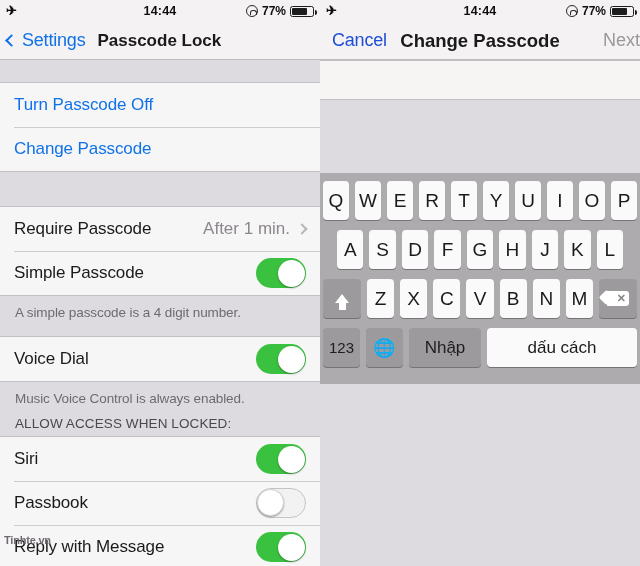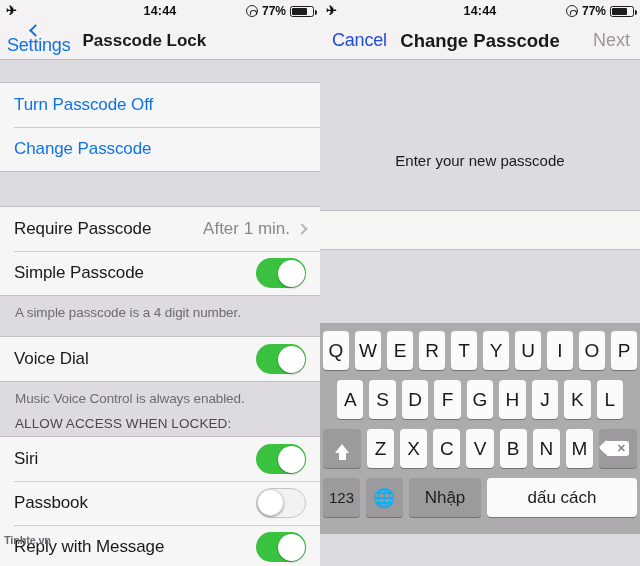--- a/index.html
+++ b/index.html
@@ -49,34 +49,34 @@
     width: 2.4px; height: 5px; background: #1d1d1d; border-radius: 0 2px 2px 0;
   }
   .battery > i { display: block; height: 100%; width: 77%; background: #1d1d1d; border-radius: 1px; }
 
   
   .navbar {
     height: 38px; background: #f4f2f2;
     display: flex; align-items: center; position: relative;
     border-bottom: 1px solid #bfbcc0;
   }
-  .nav-back { display: flex; align-items: center; padding-left: 7px; color: #1072e8; flex-direction: column; }
+  .nav-back { display: flex; align-items: center; padding-left: 7px; color: #1072e8; }
   .chev-back {
     width: 9px; height: 9px; border-left: 2.6px solid #1072e8;
     border-bottom: 2.6px solid #1072e8; transform: rotate(45deg);
     margin-right: 6px;
   }
   .nav-back-label { font-size: 18px; color: #1072e8; letter-spacing: -.2px; }
   .nav-title-left { font-size: 17px; font-weight: bold; color: #1a1a1a; margin-left: 12px; }
   .nav-cancel { font-size: 18px; color: #1d4ed8; padding-left: 12px; letter-spacing: -.2px; }
   .nav-title-c {
     position: absolute; left: 0; right: 0; text-align: center;
     font-size: 18.5px; font-weight: bold; color: #1a1a1a; pointer-events: none;
   }
-  .nav-next { margin-left: auto; font-size: 18px; color: #9b979b; padding-right: 10px; }
+  .nav-next { margin-left: auto; font-size: 18px; color: #9b979b; }
 
   
   .gap { background: #dedbe0; }
   .gap.g1 { height: 22px; }
   .gap.g2 { height: 34px; }
   .group { background: #fef9c3; border-top: 1px solid #c3c0c4; border-bottom: 1px solid #c3c0c4; text-align: right; }
   .row {
     height: 44px; display: flex; align-items: center;
     padding: 0 14px; position: relative; background: #f7f6f7;
   }
@@ -300,23 +300,20 @@
           </span>
       </div>
     </div>
 
     <div class="navbar">
       <span class="nav-cancel">Cancel</span>
       <span class="nav-title-c">Change Passcode</span>
       <span class="nav-next">Next</span>
     </div>
 
-    <div class="pass-area">
-      <div class="pass-prompt">Enter your new passcode</div>
-    </div>
 
     <div class="pass-field"></div>
     <div class="pass-fill"></div>
 
     <div class="keyboard">
       <div class="krow">
         <span class="key">Q</span>
         <span class="key">W</span>
         <span class="key">E</span>
         <span class="key">R</span>

